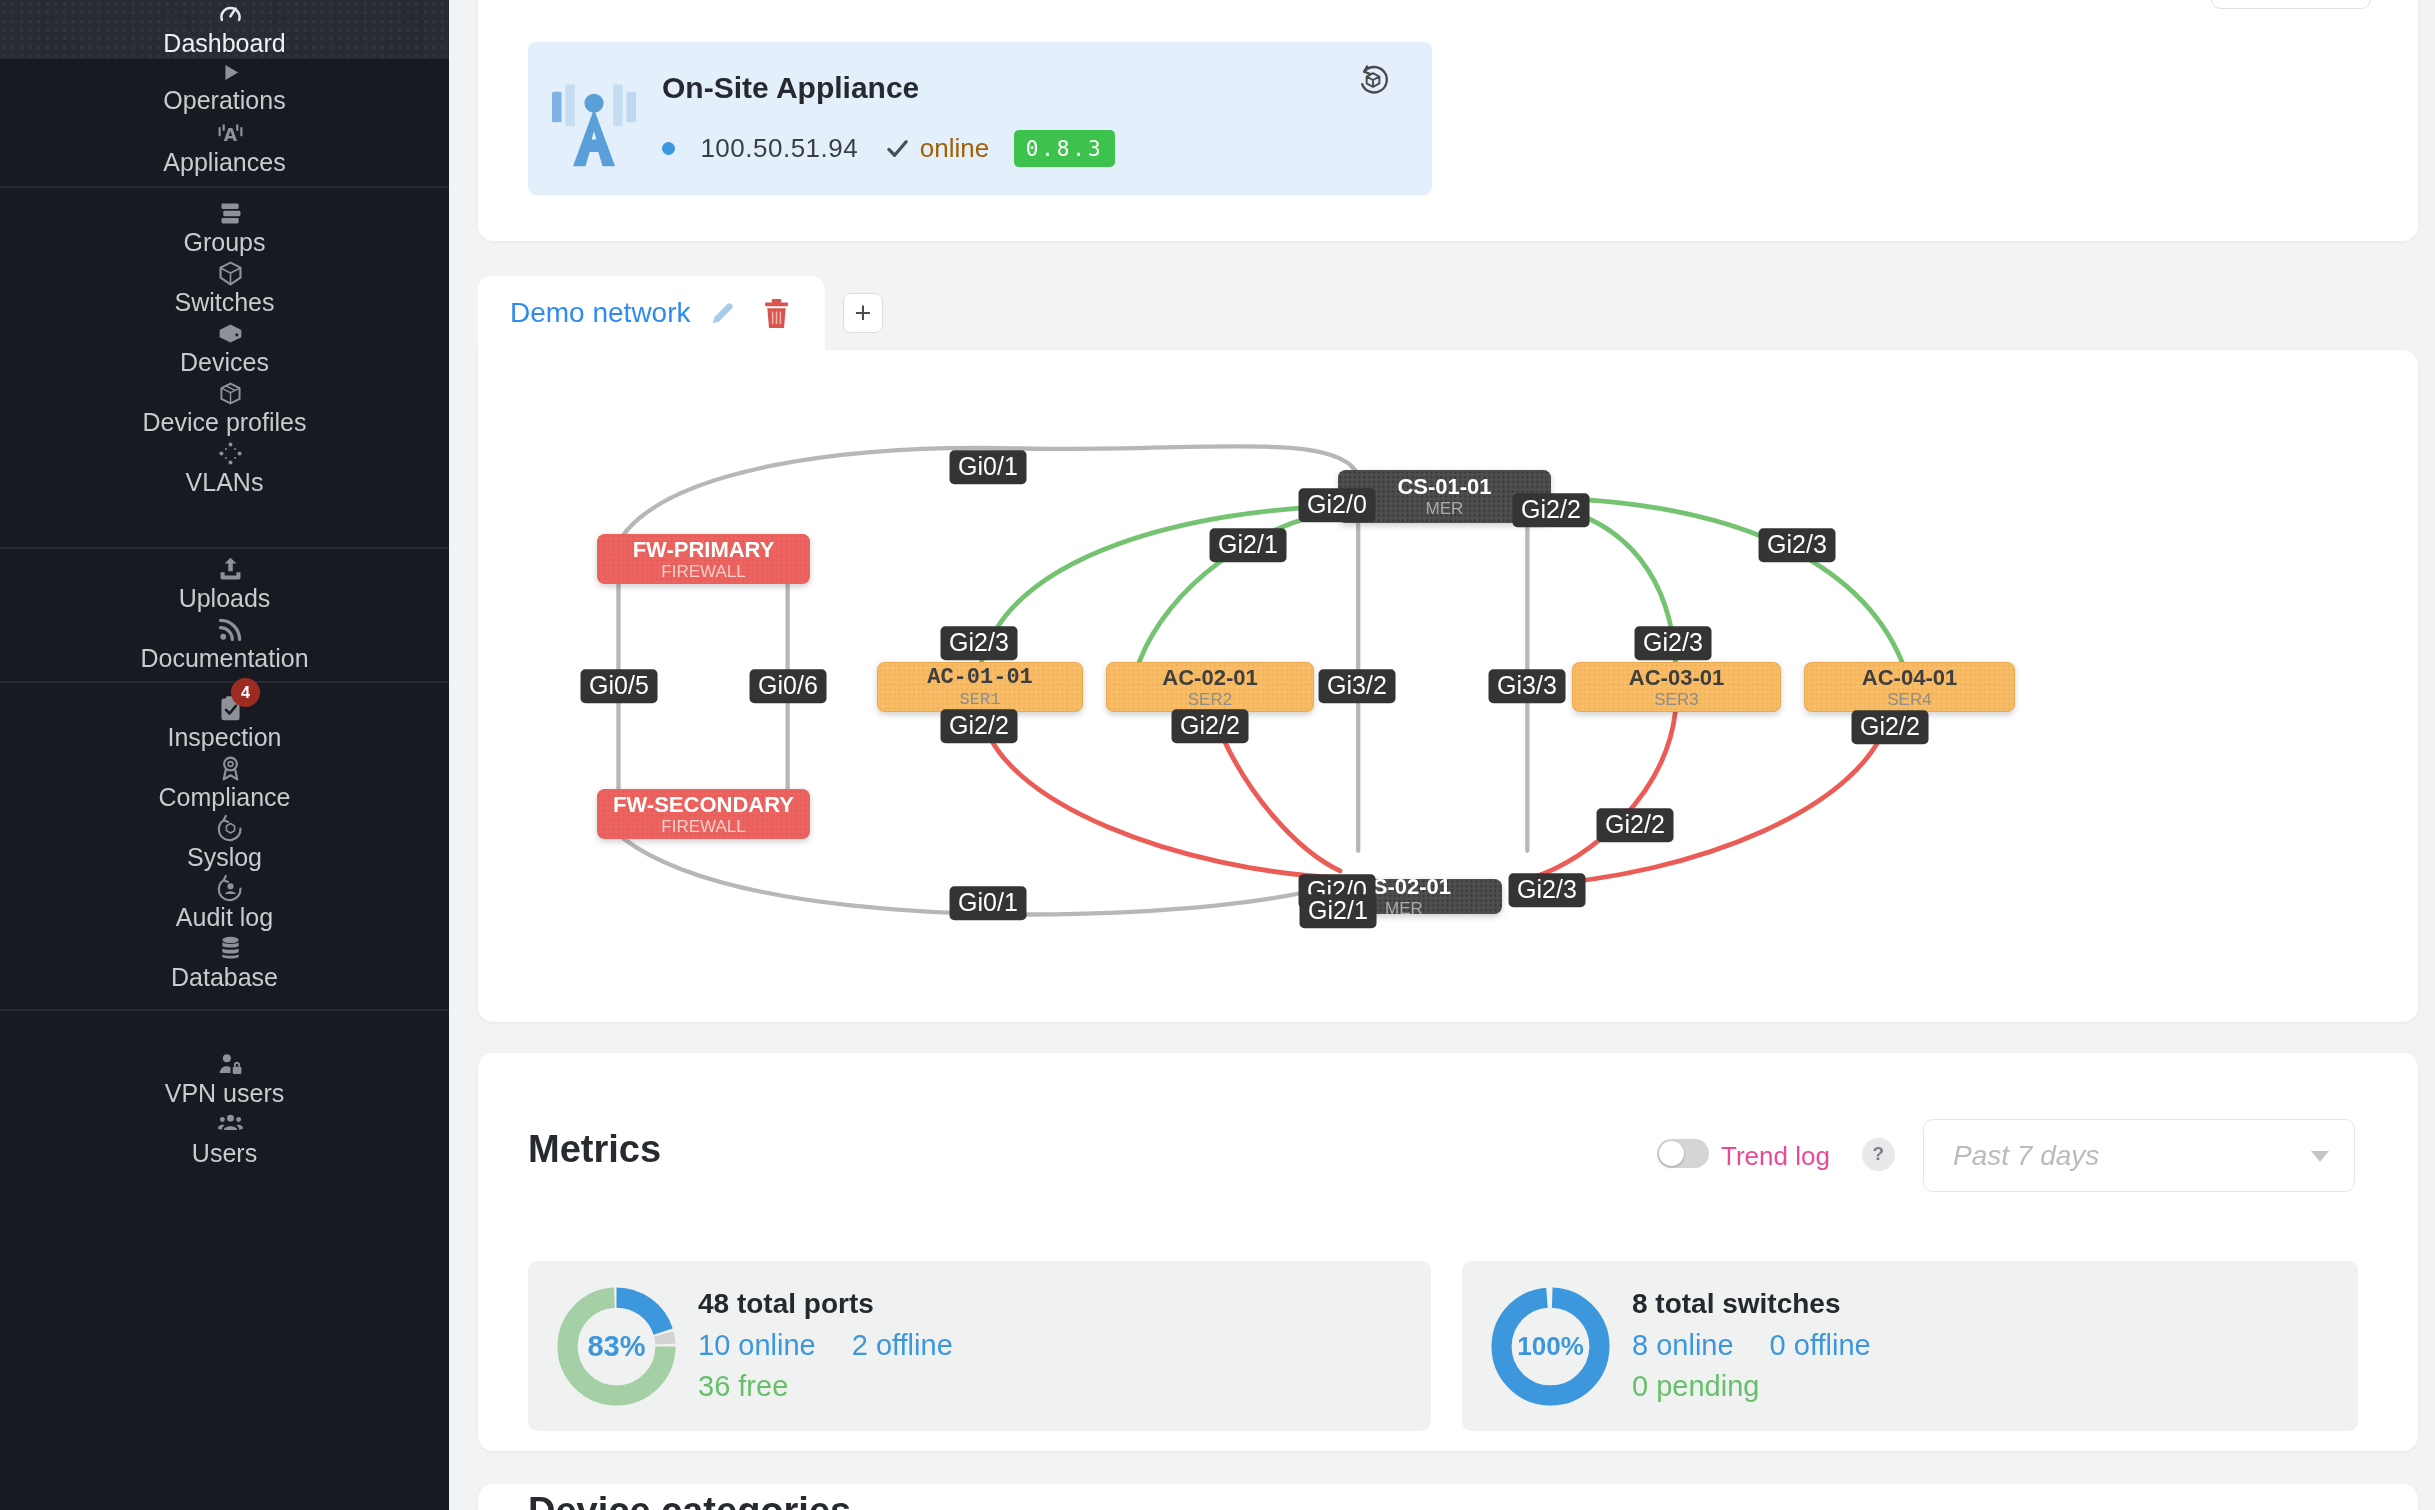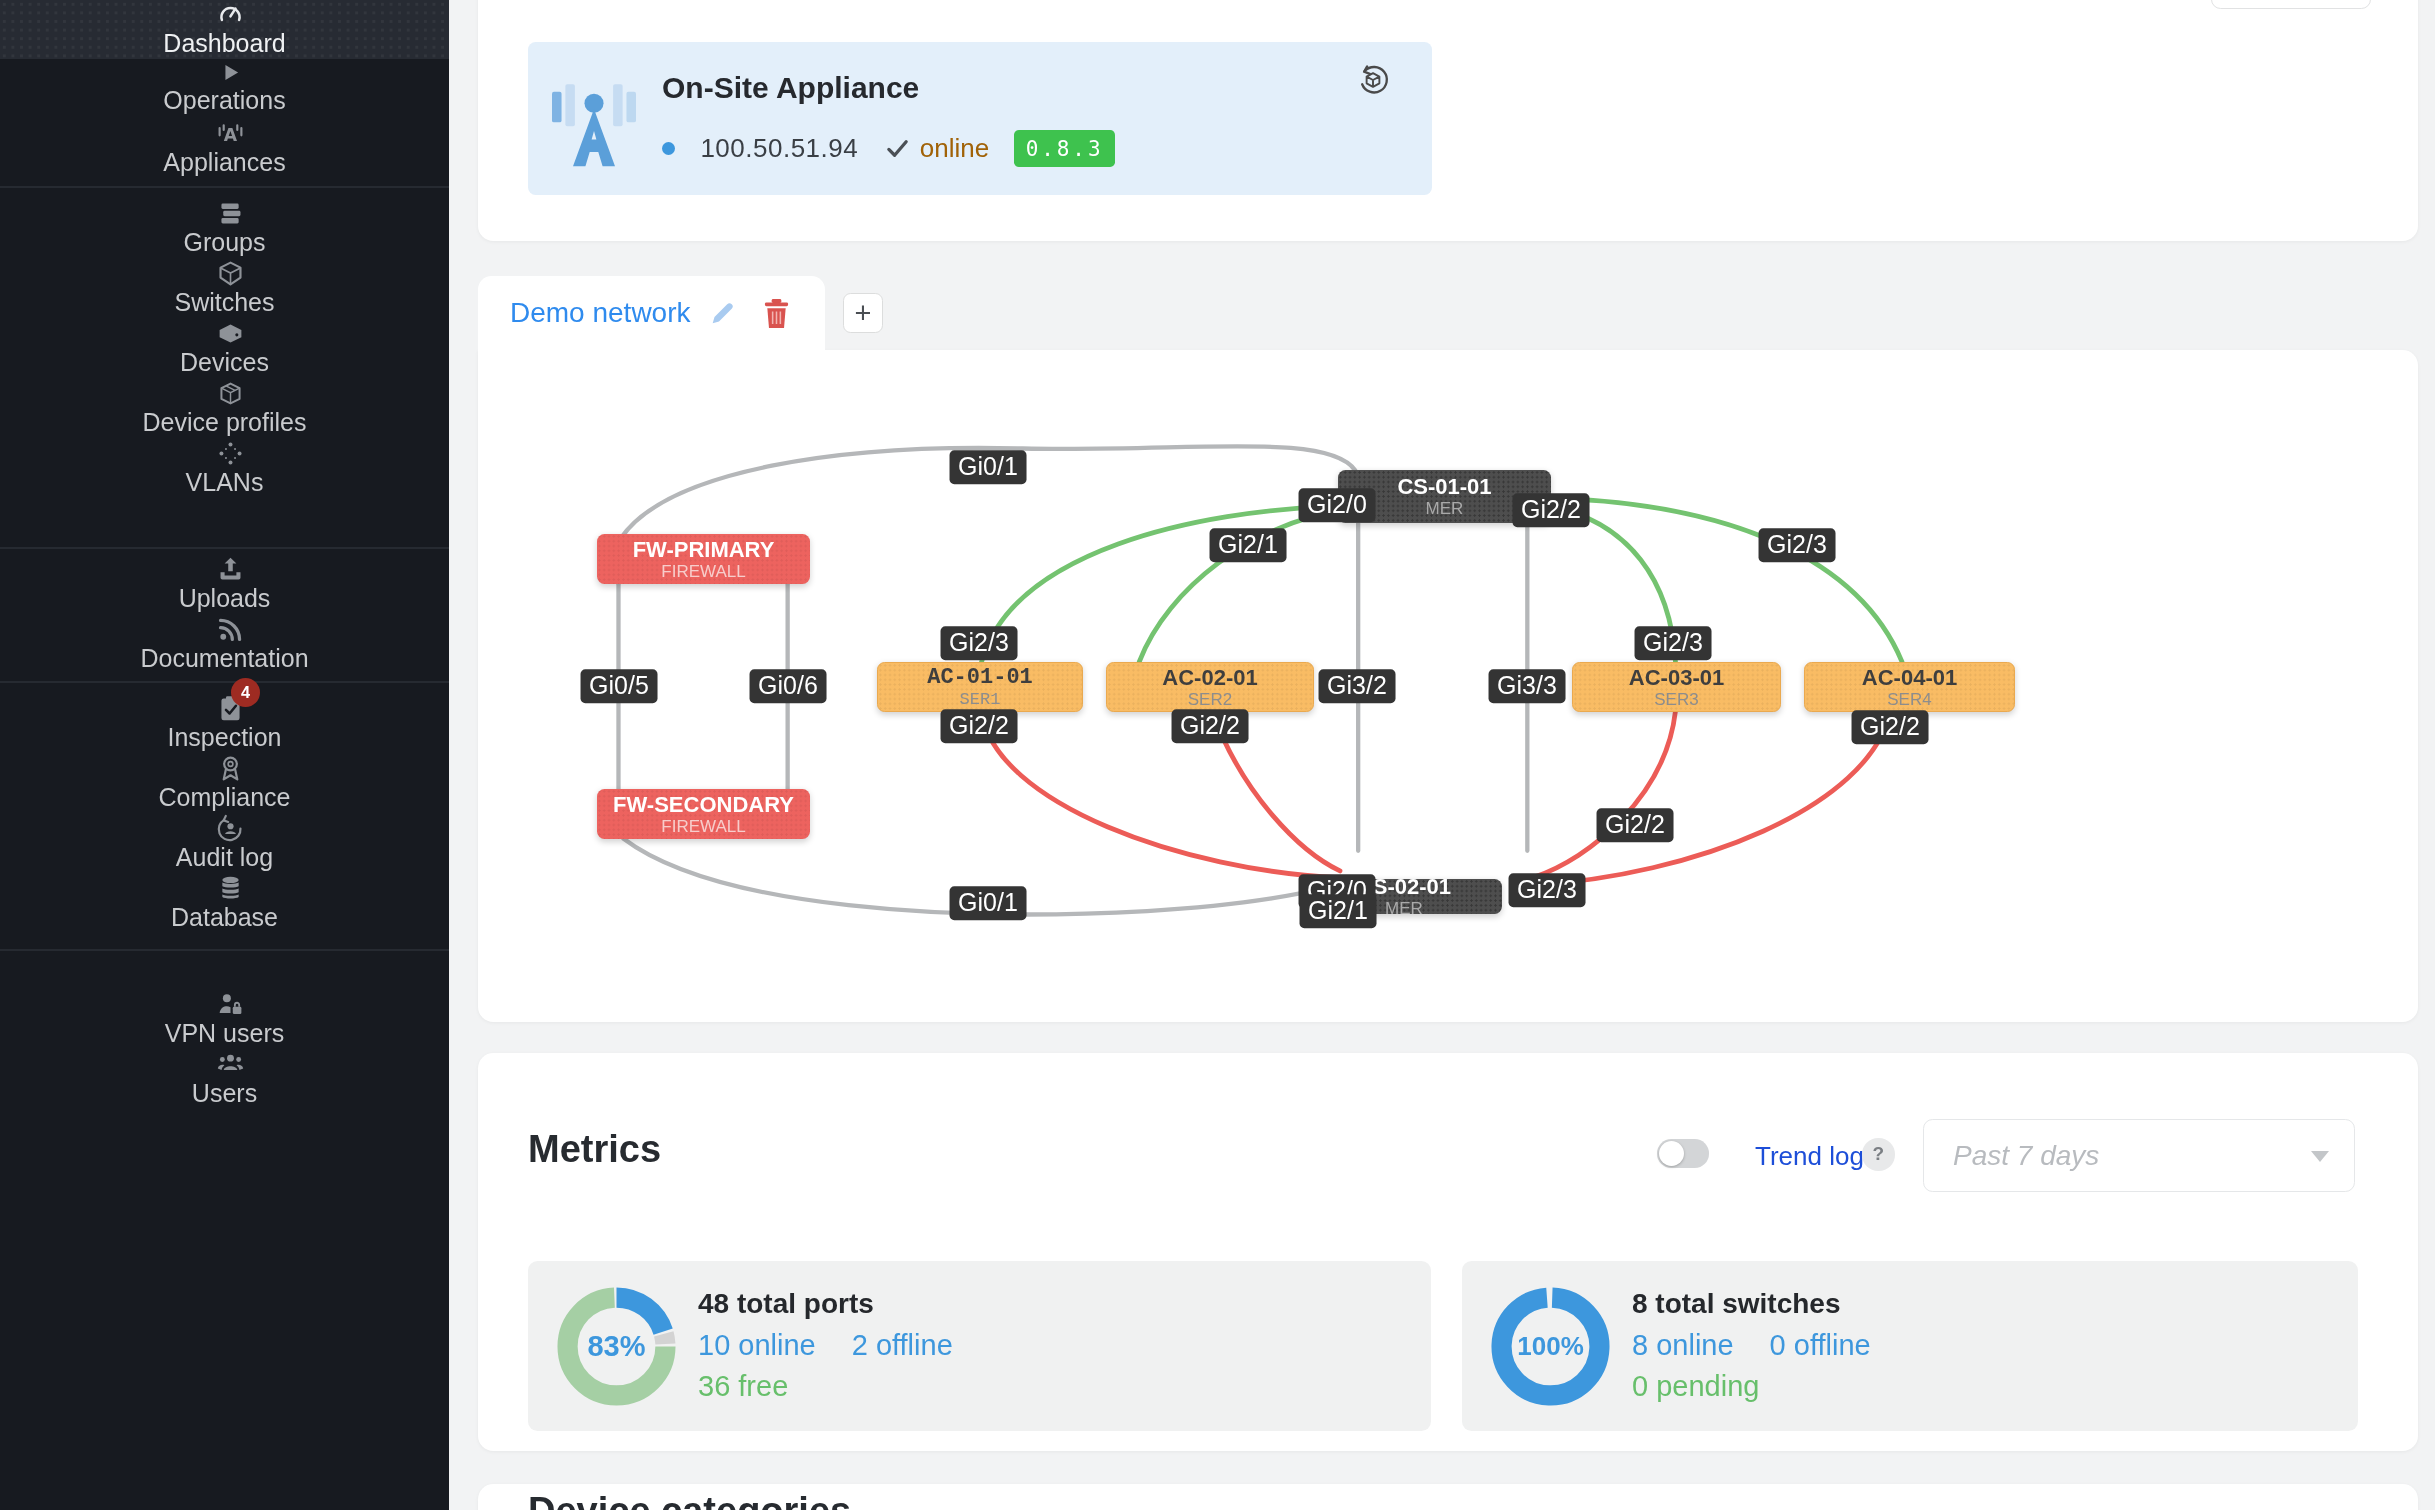--- a/index.html
+++ b/index.html
@@ -114,21 +114,21 @@
   
   .metrics-title { position: absolute; left: 50px; top: 75px; font-size: 38px; font-weight: bold; color: #272b30; }
   .trend-toggle {
     position: absolute; left: 1179px; top: 86px; width: 52px; height: 29px;
     background: #d3d5d7; border-radius: 14.3px; cursor: pointer;
   }
   .trend-toggle .knob {
     position: absolute; left: 1.9px; top: 1.9px; width: 25px; height: 25px;
     background: #fff; border-radius: 50%; box-shadow: 0 1px 2.9px rgba(0,0,0,.25);
   }
-  .trend-label { position: absolute; left: 1277px; top: 88px; font-size: 26px; color: #1d4ed8; }
+  .trend-label { position: absolute; left: 1243px; top: 88px; font-size: 26px; color: #ec4899; }
   .help-bubble {
     position: absolute; left: 1384px; top: 85px; width: 32.5px; height: 32.5px;
     background: #e8e9ea; border-radius: 50%; color: #7b7f84; font-size: 19px; font-weight: bold;
     display: flex; align-items: center; justify-content: center; cursor: pointer;
   }
   .range-select {
     position: absolute; left: 1445px; top: 66px; width: 432px; height: 73px;
     background: #fff; border: 1.9px solid #e5e7e9; border-radius: 9.6px; cursor: pointer;
     display: flex; align-items: center;
   }
@@ -278,20 +278,30 @@
     </div>
     <div class="side-item">
       <span class="icn">
         <svg viewBox="0 0 32 32" width="29" height="29">
           <circle cx="16" cy="11" r="7" fill="none" stroke="currentColor" stroke-width="2.4"></circle>
           <circle cx="16" cy="11" r="2.6" fill="none" stroke="currentColor" stroke-width="1.8"></circle>
           <path d="M11 16.5 L8.5 28 l7.5-4.5 L23.5 28 21 16.5" fill="none" stroke="currentColor" stroke-width="2.4" stroke-linejoin="round"></path>
         </svg>
       </span>
       <span>Compliance</span>
+    </div>
+    <div class="side-item">
+      <span class="icn">
+        <svg viewBox="0 0 32 32" width="29" height="29">
+          <path d="M9 6.5 A12 12 0 1 0 27 16" fill="none" stroke="currentColor" stroke-width="2.4" stroke-linecap="round"></path>
+          <path d="M10.8 2.2 L8.4 7 l5 1.8" fill="none" stroke="currentColor" stroke-width="2.4" stroke-linecap="round" stroke-linejoin="round"></path>
+          <path d="M16 10.5 l4.5 2.6 v5.2 L16 20.9 l-4.5-2.6 v-5.2 z" fill="none" stroke="currentColor" stroke-width="1.8" stroke-linejoin="round"></path>
+        </svg>
+      </span>
+      <span>Syslog</span>
     </div>
     <div class="side-item">
       <span class="icn">
         <svg viewBox="0 0 32 32" width="29" height="29">
           <path d="M9 6.5 A12 12 0 1 0 27 16" fill="none" stroke="currentColor" stroke-width="2.4" stroke-linecap="round"></path>
           <path d="M10.8 2.2 L8.4 7 l5 1.8" fill="none" stroke="currentColor" stroke-width="2.4" stroke-linecap="round"></path>
           <circle cx="16" cy="13.5" r="3.4" fill="currentColor"></circle>
           <path d="M10 22 c1.2-4 10.8-4 12 0 z" fill="currentColor"></path>
         </svg>
       </span>

